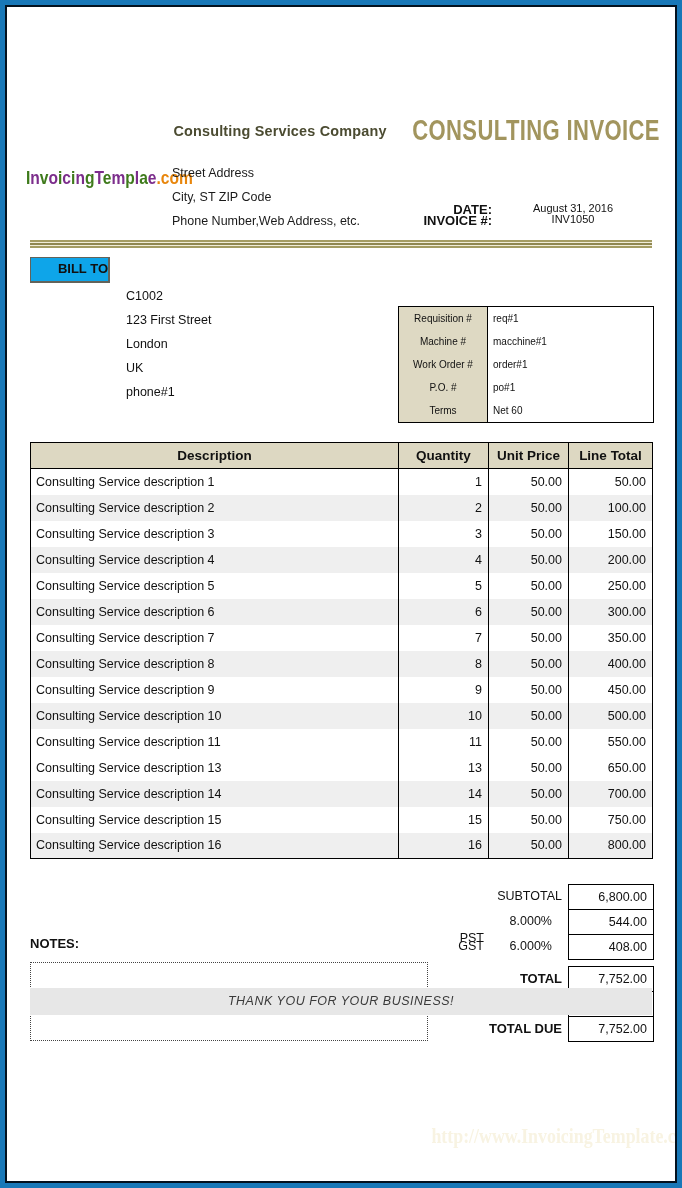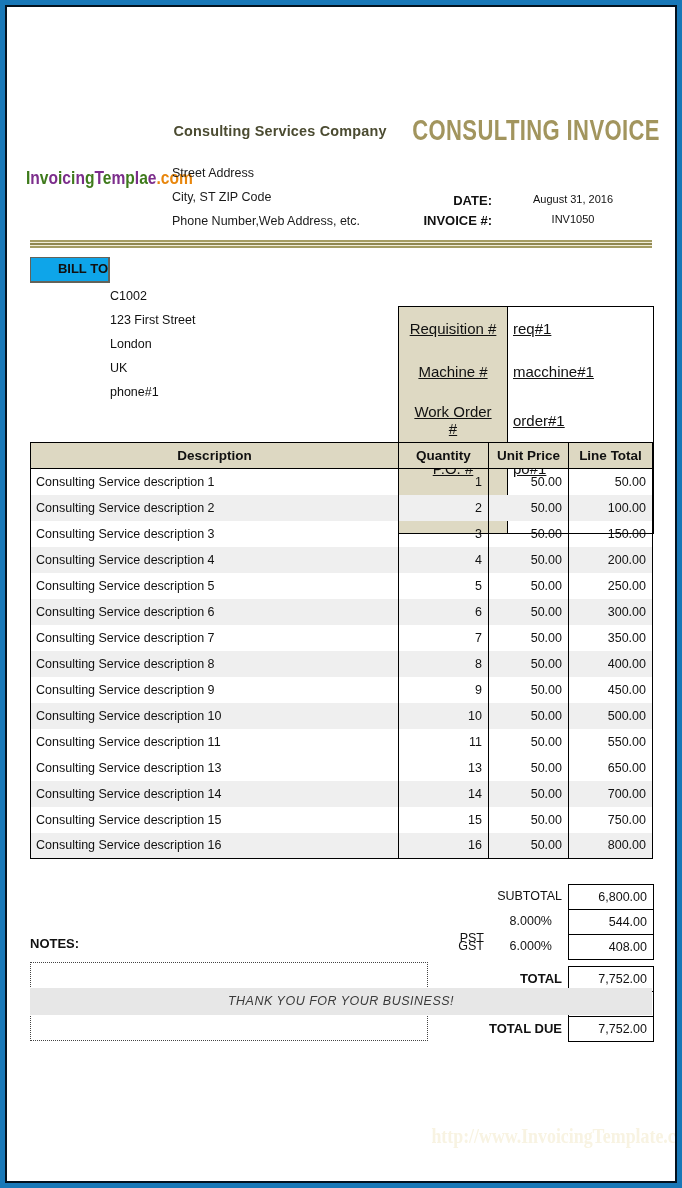--- a/index.html
+++ b/index.html
@@ -18,36 +18,36 @@
   .company-name{left:120px;top:122px;width:320px;text-align:center;
     font-size:15px;font-weight:700;color:#4b4b31;transform:scaleX(0.96);letter-spacing:.2px;}
   .doc-title{top:114px;right:22px;font-size:29px;font-weight:700;color:#a2955e;
     transform:scaleX(0.76);transform-origin:100% 50%;white-space:nowrap;letter-spacing:.5px;}
   .logo{left:26px;top:167px;font-size:19px;font-weight:700;white-space:nowrap;
     transform:scaleX(0.82);transform-origin:0 50%;}
   .addr-line{left:172px;width:230px;font-size:12.5px;color:#1a1a1a;}
   .addr1{top:166px;} .addr2{top:190px;} .addr3{top:214px;}
   .meta-label{left:370px;width:122px;text-align:right;font-weight:700;font-size:13px;}
   .meta-value{left:492px;width:162px;text-align:center;font-size:11px;}
-  .m1{top:193px;} .m2{top:213px;}
+  .m1{top:202px;} .m2{top:213px;}
 
   .rule{left:30px;top:240px;width:622px;height:8px;
     background:linear-gradient(180deg,#a49c63 0 2px,#f0ecd9 2px 3px,#8f8751 3px 5px,#f0ecd9 5px 6px,#a49c63 6px 8px);}
 
   
   .bill-btn{left:30px;top:257px;width:77px;height:23px;background:#0ea5e9;
     border:1px solid #63635a;border-right-width:2px;border-bottom-width:2px;
     font-weight:700;font-size:13px;text-align:right;line-height:21px;box-sizing:content-box;cursor:pointer;}
-  .bill-lines{left:110px;top:284px;width:260px;}
+  .bill-lines{left:126px;top:284px;width:260px;}
   .bill-lines div{height:24px;line-height:24px;font-size:12.5px;}
 
   
   .order-table{left:398px;top:306px;}
   .order-table table{border-collapse:collapse;width:256px;border:1px solid #000;}
-  .order-table td{height:23px;font-size:15px;padding:10px;text-decoration:underline;}
+  .order-table td{height:23px;font-size:10px;padding:0;}
   .order-table td.ol{width:88px;background:#ded9c3;text-align:center;border-right:1px solid #000;}
   .order-table td.ov{padding-left:5px;background:#fff;}
 
   
   .items{left:30px;top:442px;}
   .items table{border-collapse:collapse;table-layout:fixed;width:622px;border:1px solid #000;}
   .items th{height:26px;background:#ddd8c2;font-size:13.5px;font-weight:700;
     border:1px solid #000;padding:0;box-sizing:border-box;}
   .items td{height:26px;font-size:12.5px;padding:0;box-sizing:border-box;vertical-align:middle;}
   .items td + td{border-left:1px solid #000;}

